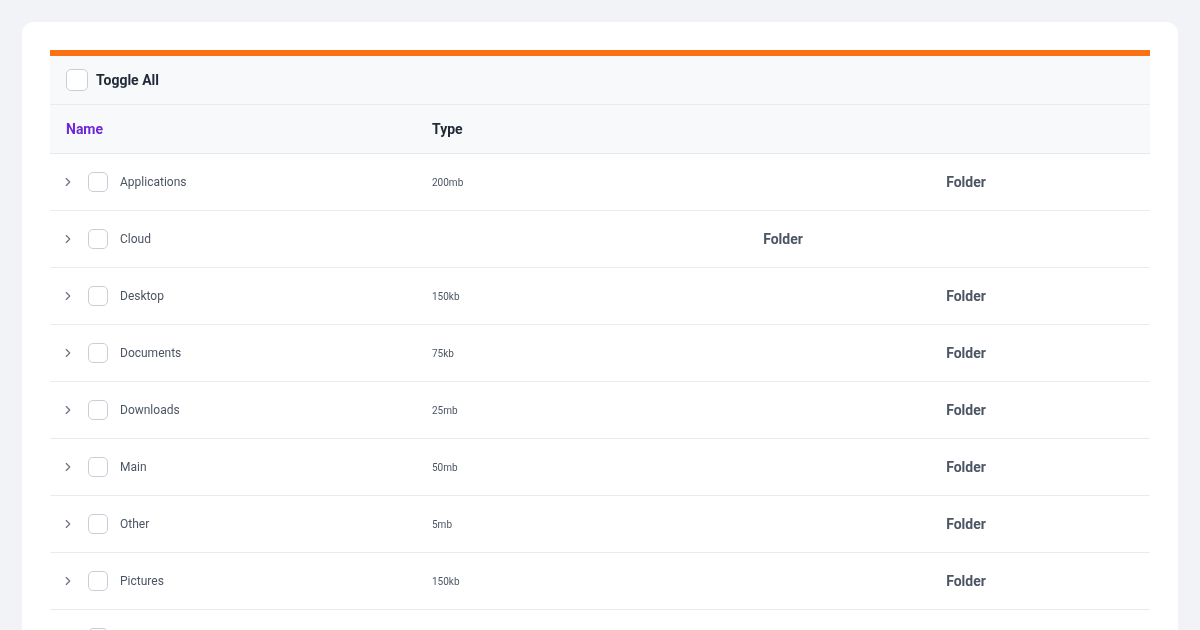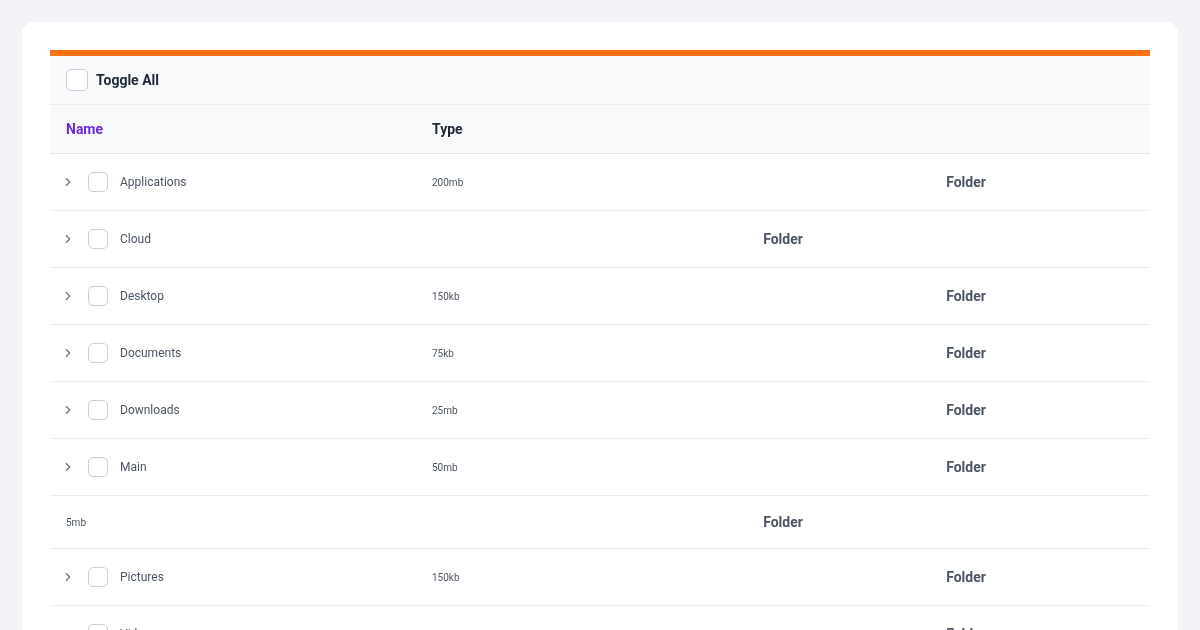--- a/index.html
+++ b/index.html
@@ -220,20 +220,29 @@
               <polyline points="9 18 15 12 9 6"></polyline>
             </svg>
       </span>
       <div class="row-checkbox"></div>
       <span class="name-text">Main</span>
     </div>
     <div class="size-cell">50mb</div>
     <div class="type-cell">Folder</div>
   </div>
       <div class="data-row">
+    <div class="name-cell">
+      <span class="chevron">
+        <svg viewBox="0 0 24 24" fill="none" stroke="#6b7280" stroke-width="2" stroke-linecap="round" stroke-linejoin="round">
+              <polyline points="9 18 15 12 9 6"></polyline>
+            </svg>
+      </span>
+      <div class="row-checkbox"></div>
+      <span class="name-text">Other</span>
+    </div>
     <div class="size-cell">5mb</div>
     <div class="type-cell">Folder</div>
   </div>
       <div class="data-row">
     <div class="name-cell">
       <span class="chevron">
         <svg viewBox="0 0 24 24" fill="none" stroke="#6b7280" stroke-width="2" stroke-linecap="round" stroke-linejoin="round">
               <polyline points="9 18 15 12 9 6"></polyline>
             </svg>
       </span>

